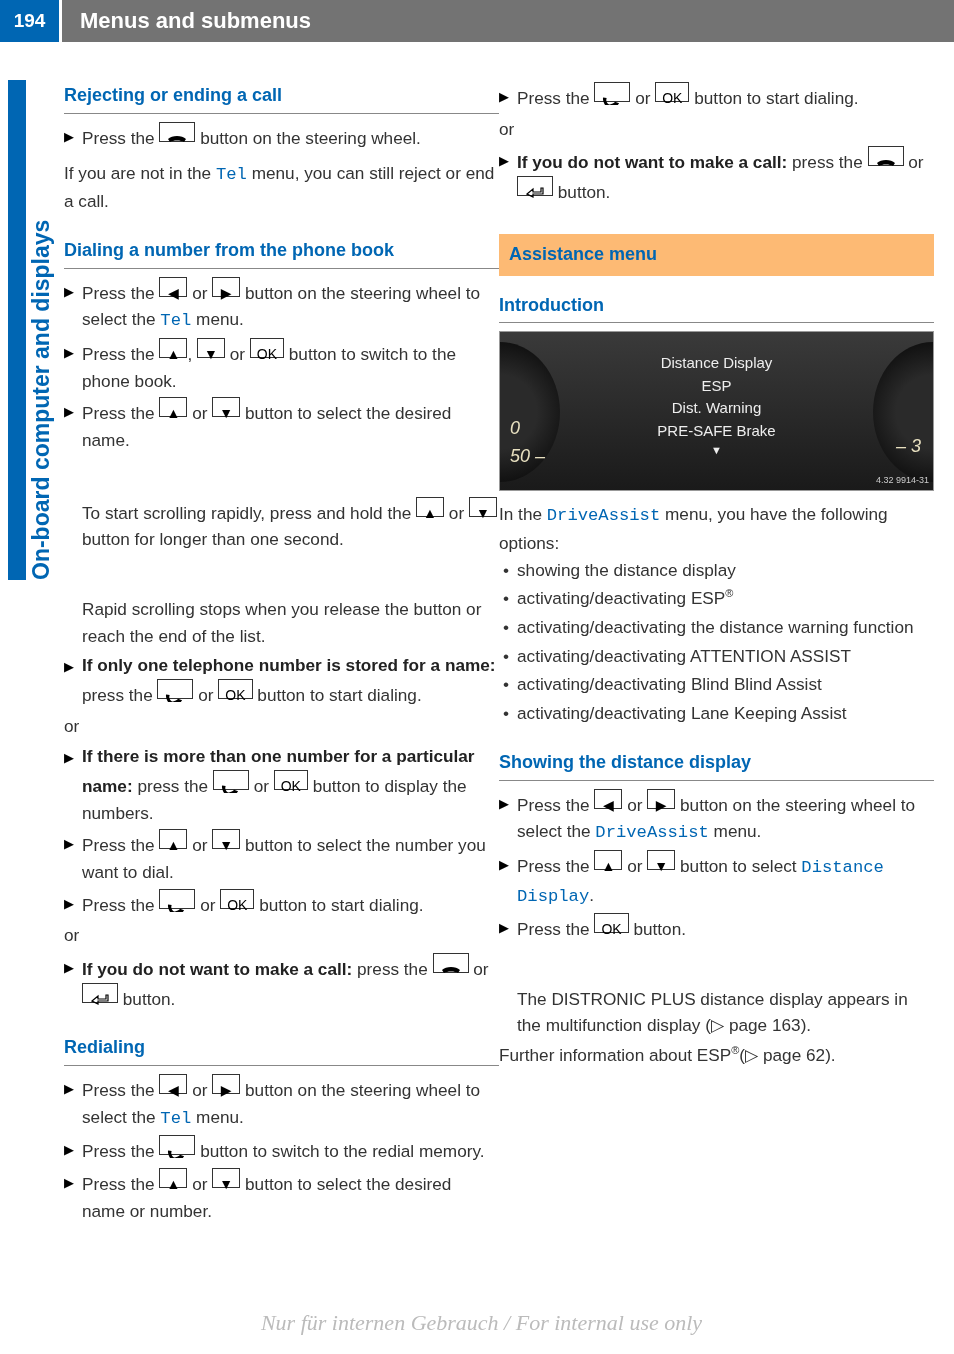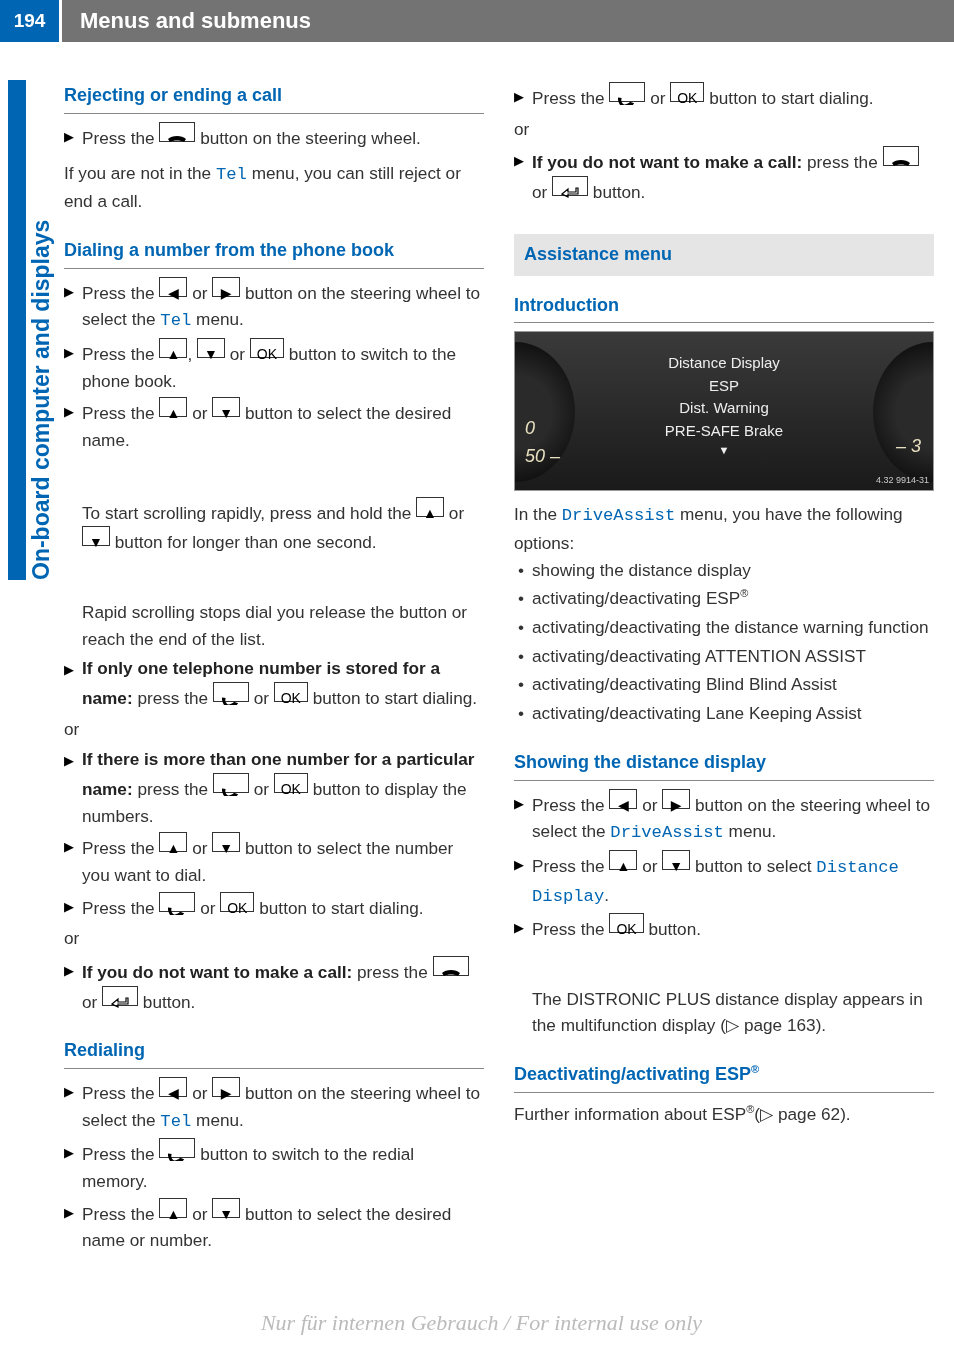--- a/index.html
+++ b/index.html
@@ -62,40 +62,39 @@
     font-weight: bold;
     font-size: 23px;
     white-space: nowrap;
   }
   .content {
     position: absolute;
     left: 64px;
     top: 70px;
     right: 20px;
     display: flex;
-    gap: 30px;
   }
   .col {
     flex: 1;
     font-size: 17.2px;
     line-height: 1.55;
     color: #333;
   }
   .h3 {
     color: #0066b3;
     font-weight: bold;
     font-size: 18px;
     border-bottom: 1px solid #888;
     padding-bottom: 3px;
     margin-top: 22px;
     margin-bottom: 8px;
   }
   .h3.first { margin-top: 12px; }
   .section-bar {
-    background: #e5e5e5;
+    background: #fdba74;
     color: #0066b3;
     font-weight: bold;
     font-size: 18px;
     padding: 7px 10px;
     margin-top: 28px;
     margin-bottom: 12px;
   }
   .step {
     display: flex;
     margin-bottom: 3px;
@@ -264,21 +263,21 @@
       </div>
     <div class="step">
         <div class="marker">▶</div>
         <div class="body">
       <span>Press the </span><span class="key">▲</span><span> or </span><span class="key">▼</span><span> button to select the desired name.</span>
     </div>
       </div>
     <div class="indent">
       <span>To start scrolling rapidly, press and hold the </span><span class="key">▲</span><span> or </span><span class="key">▼</span><span> button for longer than one second.</span>
     </div>
-    <div class="indent">Rapid scrolling stops dial you release the button or reach the end of the list.</div>
+    <div class="indent">Rapid scrolling stops when you release the button or reach the end of the list.</div>
     <div class="step">
         <div class="marker">▶</div>
         <div class="body">
       <b>If only one telephone number is stored for a name:</b><span> press the </span><span class="key"><svg width="22" height="14">
               <use href="#svg-pickup"></use>
             </svg></span><span> or </span><span class="key">OK</span><span> button to start dialing.</span>
     </div>
       </div>
     <div class="or">or</div>
     <div class="step">
@@ -424,22 +423,19 @@
     <div class="step">
         <div class="marker">▶</div>
         <div class="body">
       <span>Press the </span><span class="key">OK</span><span> button.</span>
     </div>
       </div>
     <div class="indent">
       <span>The DISTRONIC PLUS distance display appears in the multifunction display (</span><span class="pageref">▷ page 163</span><span>).</span>
     </div>
 
-    <div class="h3">
-      <span>Deactivating/activating ESP</span><sup>®</sup>
-    </div>
     <p>
       <span>Further information about ESP</span><sup>®</sup><span>(</span><span class="pageref">▷ page 62</span><span>).</span>
     </p>
   </div>
 </div>
 
 <div class="watermark">Nur für internen Gebrauch / For internal use only</div>
 
 </body></html>

